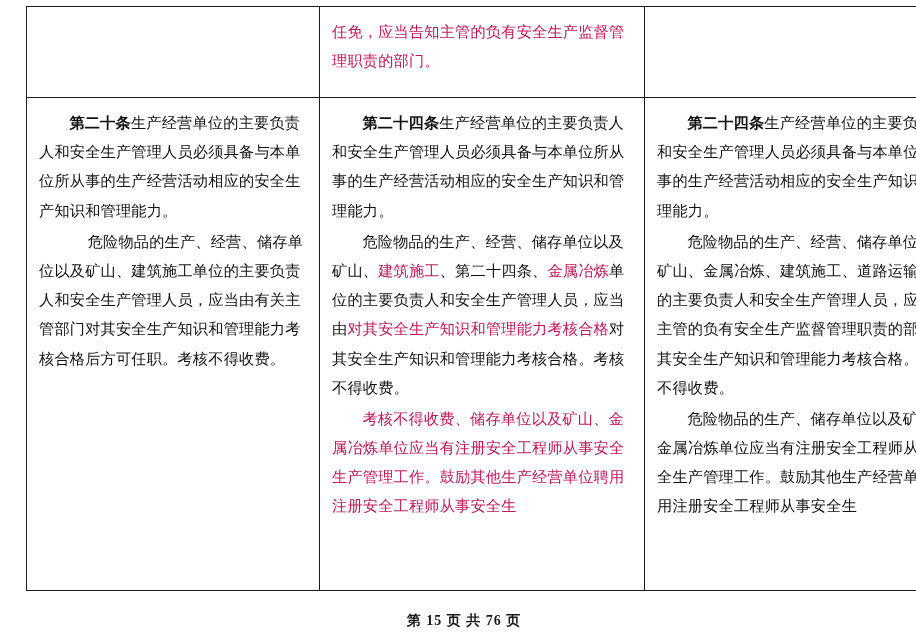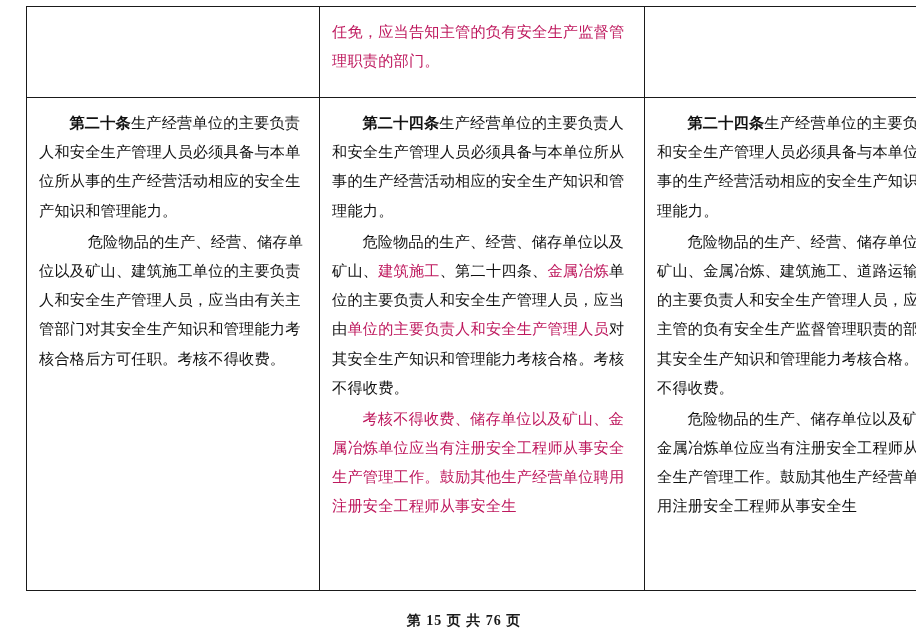--- a/index.html
+++ b/index.html
@@ -94,21 +94,21 @@
           <span class="artno">第二十条</span><span>生产经营单位的主要负责人和安全生产管理人员必须具备与本单位所从事的生产经营活动相应的安全生产知识和管理能力。</span>
         </p>
         <p class="para indent-wide">危险物品的生产、经营、储存单位以及矿山、建筑施工单位的主要负责人和安全生产管理人员，应当由有关主管部门对其安全生产知识和管理能力考核合格后方可任职。考核不得收费。</p>
       </td>
 
       <td class="col-b">
         <p class="para indent">
           <span class="artno">第二十四条</span><span>生产经营单位的主要负责人和安全生产管理人员必须具备与本单位所从事的生产经营活动相应的安全生产知识和管理能力。</span>
         </p>
         <p class="para indent">
-          <span>危险物品的生产、经营、储存单位以及矿山、</span><span class="red">建筑施工</span><span>、第二十四条、</span><span class="red">金属冶炼</span><span>单位的主要负责人和安全生产管理人员，应当由</span><span class="red">单位的主要负责人和安全生产管理人员</span><span>对其安全生产知识和管理能力考核合格。考核不得收费。</span>
+          <span>危险物品的生产、经营、储存单位以及矿山、</span><span class="red">建筑施工</span><span>、第二十四条、</span><span class="red">金属冶炼</span><span>单位的主要负责人和安全生产管理人员，应当由</span><span class="red">对其安全生产知识和管理能力考核合格</span><span>对其安全生产知识和管理能力考核合格。考核不得收费。</span>
         </p>
         <p class="para indent">
           <span class="red">考核不得收费、储存单位以及矿山、金属冶炼</span><span class="red">单位应当有注册安全工程师从事安全生产管理工作。鼓励其他生产经营单位聘用注册安全工程师从事安全生</span>
         </p>
       </td>
 
       <td class="col-c">
         <p class="para indent">
           <span class="artno">第二十四条</span><span>生产经营单位的主要负责人和安全生产管理人员必须具备与本单位所从事的生产经营活动相应的安全生产知识和管理能力。</span>
         </p>

